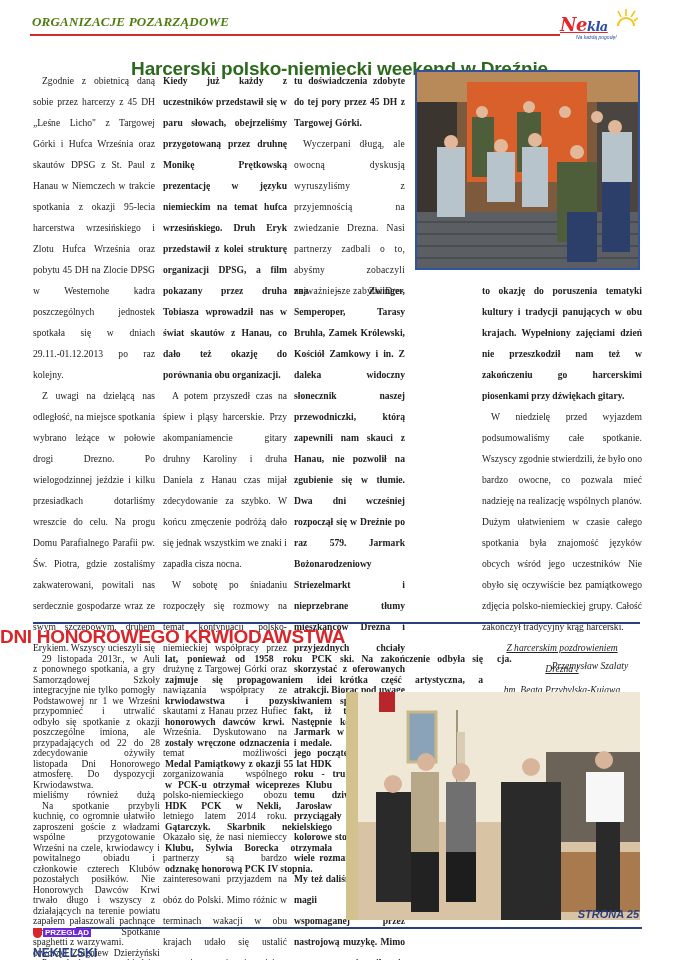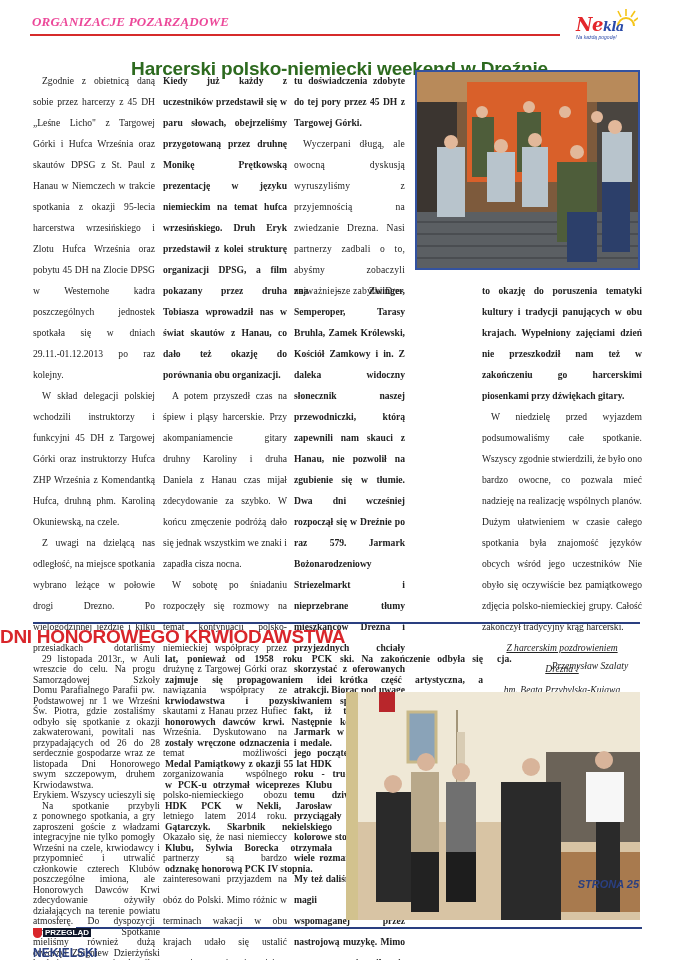--- a/index.html
+++ b/index.html
@@ -1,24 +1,24 @@
 <!DOCTYPE html>
 <html><head>
 <meta charset="utf-8">
 <style>
   html, body { margin: 0; padding: 0; background: #ffffff; }
   body { width: 679px; height: 960px; position: relative; overflow: hidden;
          font-family: "Liberation Serif", "DejaVu Serif", serif; color: #222; }
   .abs { position: absolute; }
   .section-label { left: 32px; top: 14px; font-style: italic; font-weight: bold;
-         font-size: 13px; color: #ec4899; letter-spacing: 0.2px; }
+         font-size: 13px; color: #4d7c0f; letter-spacing: 0.2px; }
   .header-rule { left: 30px; top: 34px; width: 530px; height: 2px; background: #d62b2b; }
   .logo { left: 552px; top: 8px; width: 90px; height: 36px; }
-  .logo-word { position: absolute; left: 24px; top: 6px; font-family: "DejaVu Serif", serif;
-         font-style: italic; font-weight: bold; font-size: 18px; color: #e3262b; letter-spacing: -0.5px; }
+  .logo-word { position: absolute; left: 8px; top: 6px; font-family: "DejaVu Serif", serif;
+         font-style: italic; font-weight: bold; font-size: 18px; color: #e3262b; letter-spacing: -0.5px; text-decoration: underline; }
   .logo-word .lila { color: #2a4aa8; font-size: 13px; }
   .logo-sub { position: absolute; left: 24px; top: 26px; font-family: "Liberation Sans", sans-serif;
          font-style: italic; font-size: 5px; color: #2a4aa8; }
   .sun { position: absolute; left: 60px; top: 0px; width: 26px; height: 20px; }
   .title1 { left: 0; width: 679px; top: 58px; text-align: center; font-family: "Liberation Sans", sans-serif;
          font-weight: bold; font-size: 19px; color: #2d6a1f; letter-spacing: -0.2px; }
   .col { font-size: 9.6px; line-height: 21px; text-align: justify; }
   .col p { margin: 0; text-indent: 9px; }
   .col p.noind { text-indent: 0; font-weight: bold; }
   .c1 { left: 33px; top: 70px; width: 122px; }
@@ -33,25 +33,25 @@
   .title2 { left: 0; width: 679px; top: 626px; font-family: "Liberation Sans", sans-serif;
          font-weight: bold; font-size: 19px; color: #d9262b; letter-spacing: -0.3px; }
   .d1 { left: 33px; top: 648px; width: 127px; }
   .d2 { left: 165px; top: 648px; width: 167px; }
   .d3 { left: 340px; top: 648px; width: 143px; }
   .d4 { left: 497px; top: 648px; width: 50px; }
   .author2 { left: 540px; top: 660px; width: 100px; text-align: center; font-style: italic; font-size: 9.6px; }
   .photo2 { left: 346px; top: 692px; width: 294px; height: 228px; overflow: hidden; background: #e7dfcf; }
   .footer-rule { left: 76px; top: 927px; width: 566px; height: 2px; background: #2a3f80; }
   .footer-logo { left: 33px; top: 928px; font-family: "Liberation Sans", sans-serif; font-weight: bold; }
-  .footer-logo .pz { display: inline-block; background: #0f172a; color: #fff; font-size: 8px; padding: 0 2px; vertical-align: top; text-align: right; }
+  .footer-logo .pz { display: inline-block; background: #6d28d9; color: #fff; font-size: 8px; padding: 0 2px; vertical-align: top; text-align: right; }
   .footer-logo .nek { display: block; color: #2a3f80; font-size: 12px; margin-top: 0; }
   .footer-logo .shield { display: inline-block; width: 9px; height: 10px; background: #d9262b; border-radius: 0 0 5px 5px;
          vertical-align: top; margin-right: 1px; }
-  .page-num { right: 40px; top: 878px; font-family: "Liberation Sans", sans-serif; font-weight: bold; font-style: italic;
+  .page-num { right: 40px; top: 908px; font-family: "Liberation Sans", sans-serif; font-weight: bold; font-style: italic;
          font-size: 11px; color: #2a3f80; }
 </style>
 </head>
 <body>
 
 <div class="abs section-label">ORGANIZACJE POZARZĄDOWE</div>
 <div class="abs header-rule"></div>
 <div class="abs logo">
   <svg class="sun" viewBox="0 0 26 20">
     <path d="M6 18 A8 8 0 0 1 22 18" fill="none" stroke="#f5c518" stroke-width="2"></path>
@@ -63,21 +63,20 @@
     </g>
   </svg>
   <span class="logo-word"><span>Ne</span><span class="lila">kla</span></span>
   <span class="logo-sub">Na każdą pogodę!</span>
 </div>
 
 <div class="abs title1">Harcerski polsko-niemiecki weekend w Dreźnie</div>
 
 <div class="abs col c1">
   <p>Zgodnie z obietnicą daną sobie przez harcerzy z 45 DH „Leśne Licho" z Targowej Górki i Hufca Września oraz skautów DPSG z St. Paul z Hanau w Niemczech w trakcie spotkania z okazji 95-lecia harcerstwa wrzesińskiego i Zlotu Hufca Września oraz pobytu 45 DH na Zlocie DPSG w Westernohe kadra poszczególnych jednostek spotkała się w dniach 29.11.-01.12.2013 po raz kolejny.</p>
-  <p>W skład delegacji polskiej wchodzili instruktorzy i funkcyjni 45 DH z Targowej Górki oraz instruktorzy Hufca ZHP Września z Komendantką Hufca, druhną phm. Karoliną Okuniewską, na czele.</p>
   <p>Z uwagi na dzielącą nas odległość, na miejsce spotkania wybrano leżące w połowie drogi Drezno. Po wielogodzinnej jeździe i kilku przesiadkach dotarliśmy wreszcie do celu. Na progu Domu Parafialnego Parafii pw. Św. Piotra, gdzie zostaliśmy zakwaterowani, powitali nas serdecznie gospodarze wraz ze swym szczepowym, druhem Erykiem. Wszyscy ucieszyli się z ponownego spotkania, a gry integracyjne nie tylko pomogły przypomnieć i utrwalić poszczególne imiona, ale zdecydowanie ożywiły atmosferę. Do dyspozycji mieliśmy również dużą kuchnię, co ogromnie ułatwiło wspólne przygotowanie powitalnego obiadu i pozostałych posiłków. Nie trwało długo i wszyscy z zapałem pałaszowali pachnące spaghetti z warzywami.</p>
   <p>Po skończonym obiedzie rozpoczęła się oficjalna część spotkania.</p>
 </div>
 
 <div class="abs col c2">
   <p class="noind">Kiedy już każdy z uczestników przedstawił się w paru słowach, obejrzeliśmy przygotowaną przez druhnę Monikę Prętkowską prezentację w języku niemieckim na temat hufca wrzesińskiego. Druh Eryk przedstawił z kolei strukturę organizacji DPSG, a film pokazany przez druha Tobiasza wprowadził nas w świat skautów z Hanau, co dało też okazję do porównania obu organizacji.</p>
   <p>A potem przyszedł czas na śpiew i pląsy harcerskie. Przy akompaniamencie gitary druhny Karoliny i druha Daniela z Hanau czas mijał zdecydowanie za szybko. W końcu zmęczenie podróżą dało się jednak wszystkim we znaki i zapadła cisza nocna.</p>
   <p>W sobotę po śniadaniu rozpoczęły się rozmowy na temat kontynuacji polsko-niemieckiej współpracy przez drużynę z Targowej Górki oraz nawiązania współpracy ze skautami z Hanau przez Hufiec Września. Dyskutowano na temat możliwości zorganizowania wspólnego polsko-niemieckiego obozu letniego latem 2014 roku. Okazało się, że nasi niemieccy partnerzy są bardzo zainteresowani przyjazdem na obóz do Polski. Mimo różnic w terminach wakacji w obu krajach udało się ustalić wstępnie termin i miejsce przyszłorocznego wakacyjnego spotkania.</p>
   <p>W trakcie rogala dyskusji omawiano też kwestie programowe obozu oraz poruszono nie mniej istotne kwestie finansowe związane z organizacją obozu międzynarodowego. Pomocne okazały się</p>
 </div>
@@ -146,21 +145,21 @@
     <div>drużynowa 45 DH „Leśne Licho"</div>
     <div>w Targowej Górce</div>
   </div>
 </div>
 
 <div class="abs divider"></div>
 
 <div class="abs title2">DNI HONOROWEGO KRWIODAWSTWA</div>
 
 <div class="abs col d1">
-  <p>29 listopada 2013r., w Auli Samorządowej Szkoły Podstawowej nr 1 we Wrześni odbyło się spotkanie z okazji przypadających od 26 do 28 listopada Dni Honorowego Krwiodawstwa.</p>
+  <p>29 listopada 2013r., w Auli Samorządowej Szkoły Podstawowej nr 1 we Wrześni odbyło się spotkanie z okazji przypadających od 22 do 28 listopada Dni Honorowego Krwiodawstwa.</p>
   <p>Na spotkanie przybyli zaproszeni goście z władzami Wrześni na czele, krwiodawcy i członkowie czterech Klubów Honorowych Dawców Krwi działających na terenie powiatu wrzesińskiego. Spotkanie otworzył Zbigniew Dzierżyński dyrektor szkoły nr 1, powitał przybyłych gości i krwiodawców, a chwilą ciszy uczczono pamięć tych co odeszli z grona krwiodawców. Następnie głos zabrał Marek Kołata, prezes Zarządu Rejonowego PCK we Wrześni, który przedstawił działalność PCK na przestrzeni 55</p>
 </div>
 
 <div class="abs col d2">
   <p class="noind">lat, ponieważ od 1958 roku PCK zajmuje się propagowaniem idei krwiodawstwa i pozyskiwaniem honorowych dawców krwi. Następnie zostały wręczone odznaczenia i medale. Medal Pamiątkowy z okazji 55 lat HDK w PCK-u otrzymał wiceprezes Klubu HDK PCK w Nekli, Jarosław Gątarczyk. Skarbnik nekielskiego Klubu, Sylwia Borecka otrzymała odznakę honorową PCK IV stopnia.</p>
 </div>
 
 <div class="abs col d3">
   <p class="noind">ski. Na zakończenie odbyła się krótka część artystyczna, a spotkanie zakończyła wspólna kola-</p>
 </div>

